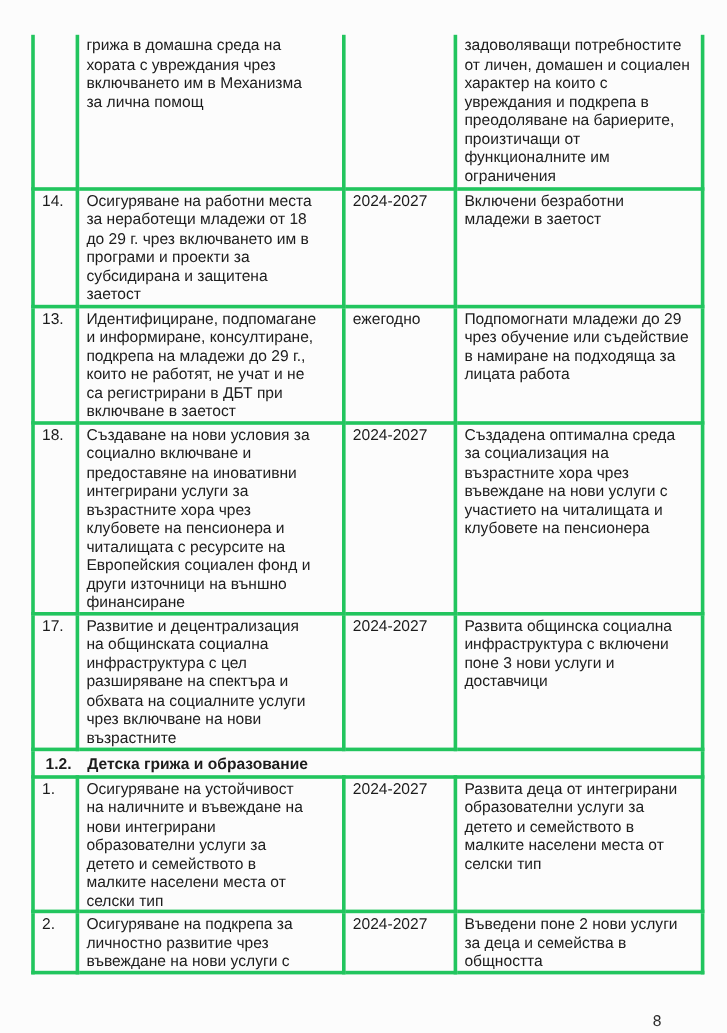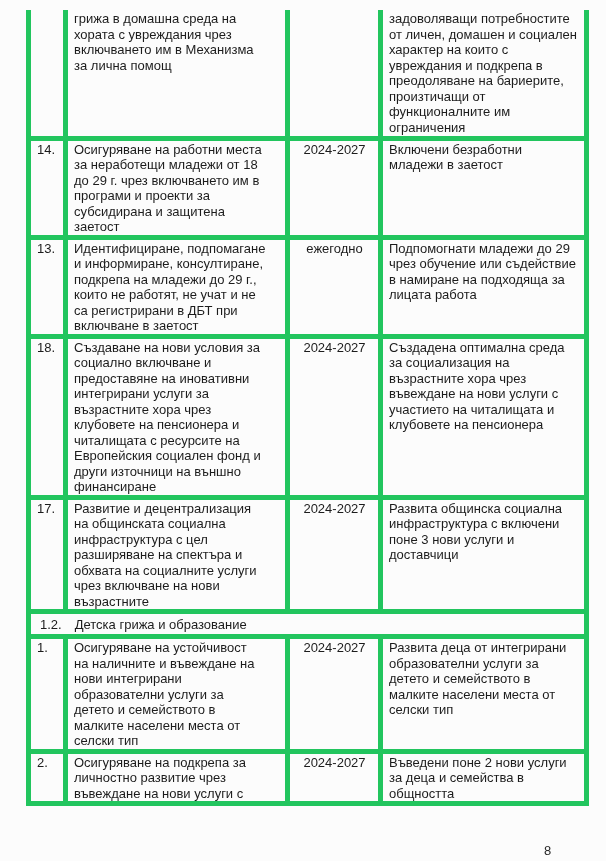--- a/index.html
+++ b/index.html
@@ -7,54 +7,54 @@
     width: 606px; height: 861px;
     background: #fcfcfc;
     font-family: "Liberation Sans", "DejaVu Sans", sans-serif;
     color: #1c1c1c;
     position: relative;
     overflow: hidden;
   }
   .page { position: absolute; left: 0; top: 0; width: 606px; height: 861px; }
 
   table.program {
-    position: absolute; left: 26px; top: 10px;
+    position: absolute; left: 26px; top: 29px;
     width: 558px;
     border-collapse: collapse;
     table-layout: fixed;
   }
   table.program td {
-    border: 5px solid #22c55e;
+    border: 3px solid #22c55e;
     vertical-align: top;
     font-size: 13px;
     line-height: 15.5px;
     padding: 1px 5px 0 6px;
     white-space: pre-line;
     overflow: hidden;
   }
   
   tr.row-cut td { border-top: none; }
 
   td.c-num { }
-  td.c-per { text-align: center; white-space: normal; }
+  td.c-per { text-align: left; white-space: normal; }
   td.c-act { }
   td.c-res { }
 
   tr.h128 { height: 128px; }
   tr.h98  { height: 98px;  }
   tr.h96  { height: 96px;  }
   tr.h157 { height: 157px; }
   tr.h113 { height: 113px; margin-left: 48px; }
   tr.h64  { height: 64px;  }
   tr.h107 { height: 107px; }
   tr.h45  { height: 45px;  }
 
   tr.section-row { height: 23px; }
   tr.section-row td {
-    font-weight: normal;
+    font-weight: bold;
     white-space: normal;
     padding: 2px 5px 0 9px;
     line-height: 18px;
   }
   .sec-title { margin-left: 13px; }
 
   .page-number {
     position: absolute;
     left: 544px; top: 843px;
     font-size: 13px;

